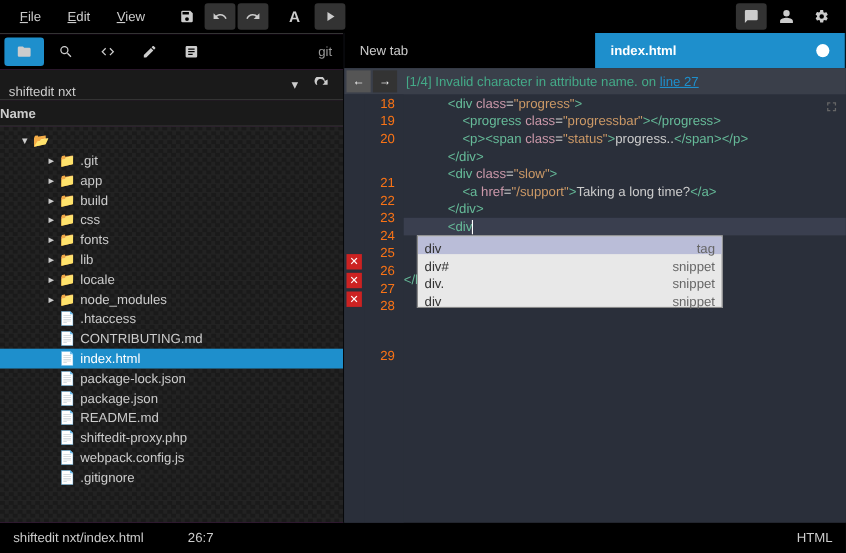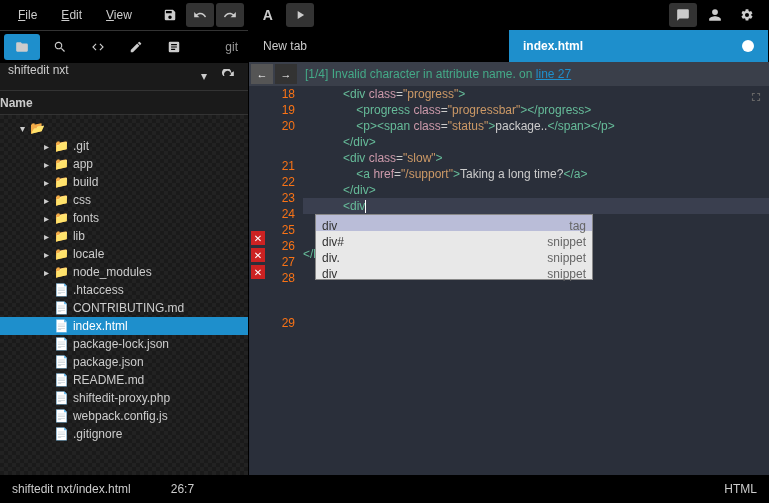--- a/index.html
+++ b/index.html
@@ -5,27 +5,27 @@
 *{margin:0;padding:0;box-sizing:border-box;font-family:Arial,sans-serif;font-size:12px}
 body{background:#1a1a1a;width:769px;height:503px;overflow:hidden;color:#ccc}
 .menubar{height:30px;background:#000;display:flex;align-items:center;padding:0 8px;gap:4px}
 .menu-item{color:#ccc;padding:4px 10px;cursor:pointer}
 .menu-item u{text-decoration:underline}
 .menubar-icons{display:flex;gap:2px;margin-left:10px}
 .icon-btn{width:28px;height:24px;display:flex;align-items:center;justify-content:center;color:#ccc;cursor:pointer;border-radius:3px}
 .icon-btn.dark{background:#333}
 .menubar-right{margin-left:auto;display:flex;gap:4px}
 .main{display:flex;height:445px}
-.sidebar{width:248px;background:#701a75;display:flex;flex-direction:column;border-top:1px solid #333}
+.sidebar{width:312px;background:#701a75;display:flex;flex-direction:column;border-top:1px solid #333}
 .sidebar-toolbar{height:32px;background:#000;display:flex;align-items:center;padding:0 4px;gap:2px}
 .sb-btn{width:36px;height:26px;display:flex;align-items:center;justify-content:center;color:#ccc;cursor:pointer}
 .sb-btn.active{background:#1e8fcc;border-radius:3px}
 .sb-spacer{flex:1}
 .sb-text{color:#999;padding:0 6px}
-.site-row{height:28px;display:flex;align-items:flex-start;padding:0 8px;background:#1a1a1a;border-bottom:1px solid #333}
+.site-row{height:28px;display:flex;align-items:flex-end;padding:0 8px;background:#1a1a1a;border-bottom:1px solid #333}
 .site-name{flex:1;color:#ccc}
 .name-header{height:24px;display:flex;align-items:center;padding:0 0;color:#ccc;font-weight:bold;background:#1a1a1a;border-bottom:1px solid #333}
 .tree{flex:1;overflow:auto;background:repeating-conic-gradient(#1a1a1a 0% 25%,#222 0% 50%) 0 0/8px 8px;padding-top:4px}
 .tree-item{height:18px;display:flex;align-items:center;padding-left:28px;color:#ccc;cursor:pointer;white-space:nowrap}
 .tree-item.indent1{padding-left:44px}
 .tree-item.selected{background:#1e8fcc;color:#fff}
 .tree-arrow{width:10px;display:inline-block;color:#ccc;font-size:10px}
 .tree-icon{margin-right:4px;font-size:12px}
 .folder-icon{color:#ccc}
 .editor-area{flex:1;display:flex;flex-direction:column;background:#2a2f3a;border-left:1px solid #000}
@@ -228,21 +228,21 @@
           <div style="height: 16px;">27</div>
           <div style="height: 16px;">28</div>
           <div style="height: 16px; margin-top: 29px;">29</div>
         </div>
       <div class="code-lines" id="codelines">
         <div class="fullscreen-icon"><svg viewBox="0 0 24 24">
               <path d="M7 14H5v5h5v-2H7v-3zm-2-4h2V7h3V5H5v5zm12 7h-3v2h5v-5h-2v3zM14 5v2h3v3h2V5h-5z"></path>
             </svg></div>
       <div class="code-line">            <span class="t">&lt;div</span> <span class="a">class</span>=<span class="s">"progress"</span><span class="t">&gt;</span></div>
           <div class="code-line">                <span class="t">&lt;progress</span> <span class="a">class</span>=<span class="s">"progressbar"</span><span class="t">&gt;&lt;/progress&gt;</span></div>
-          <div class="code-line">                <span class="t">&lt;p&gt;&lt;span</span> <span class="a">class</span>=<span class="s">"status"</span><span class="t">&gt;</span><span class="tx">package..</span><span class="t">&lt;/span&gt;&lt;/p&gt;</span></div>
+          <div class="code-line">                <span class="t">&lt;p&gt;&lt;span</span> <span class="a">class</span>=<span class="s">"status"</span><span class="t">&gt;</span><span class="tx">progress..</span><span class="t">&lt;/span&gt;&lt;/p&gt;</span></div>
           <div class="code-line">            <span class="t">&lt;/div&gt;</span></div>
           <div class="code-line">            <span class="t">&lt;div</span> <span class="a">class</span>=<span class="s">"slow"</span><span class="t">&gt;</span></div>
           <div class="code-line">                <span class="t">&lt;a</span> <span class="a">href</span>=<span class="s">"/support"</span><span class="t">&gt;</span><span class="tx">Taking a long time?</span><span class="t">&lt;/a&gt;</span></div>
           <div class="code-line">            <span class="t">&lt;/div&gt;</span></div>
           <div class="code-line active">            <span class="t">&lt;div</span><span class="cursor-blink"></span></div>
           <div class="code-line">        <span class="t">&lt;/di</span></div>
           <div class="code-line">    <span class="t">&lt;/body&gt;</span></div>
           <div class="code-line"><span class="t">&lt;/html&gt;</span></div>
         </div>
       <div class="autocomplete" id="ac">

